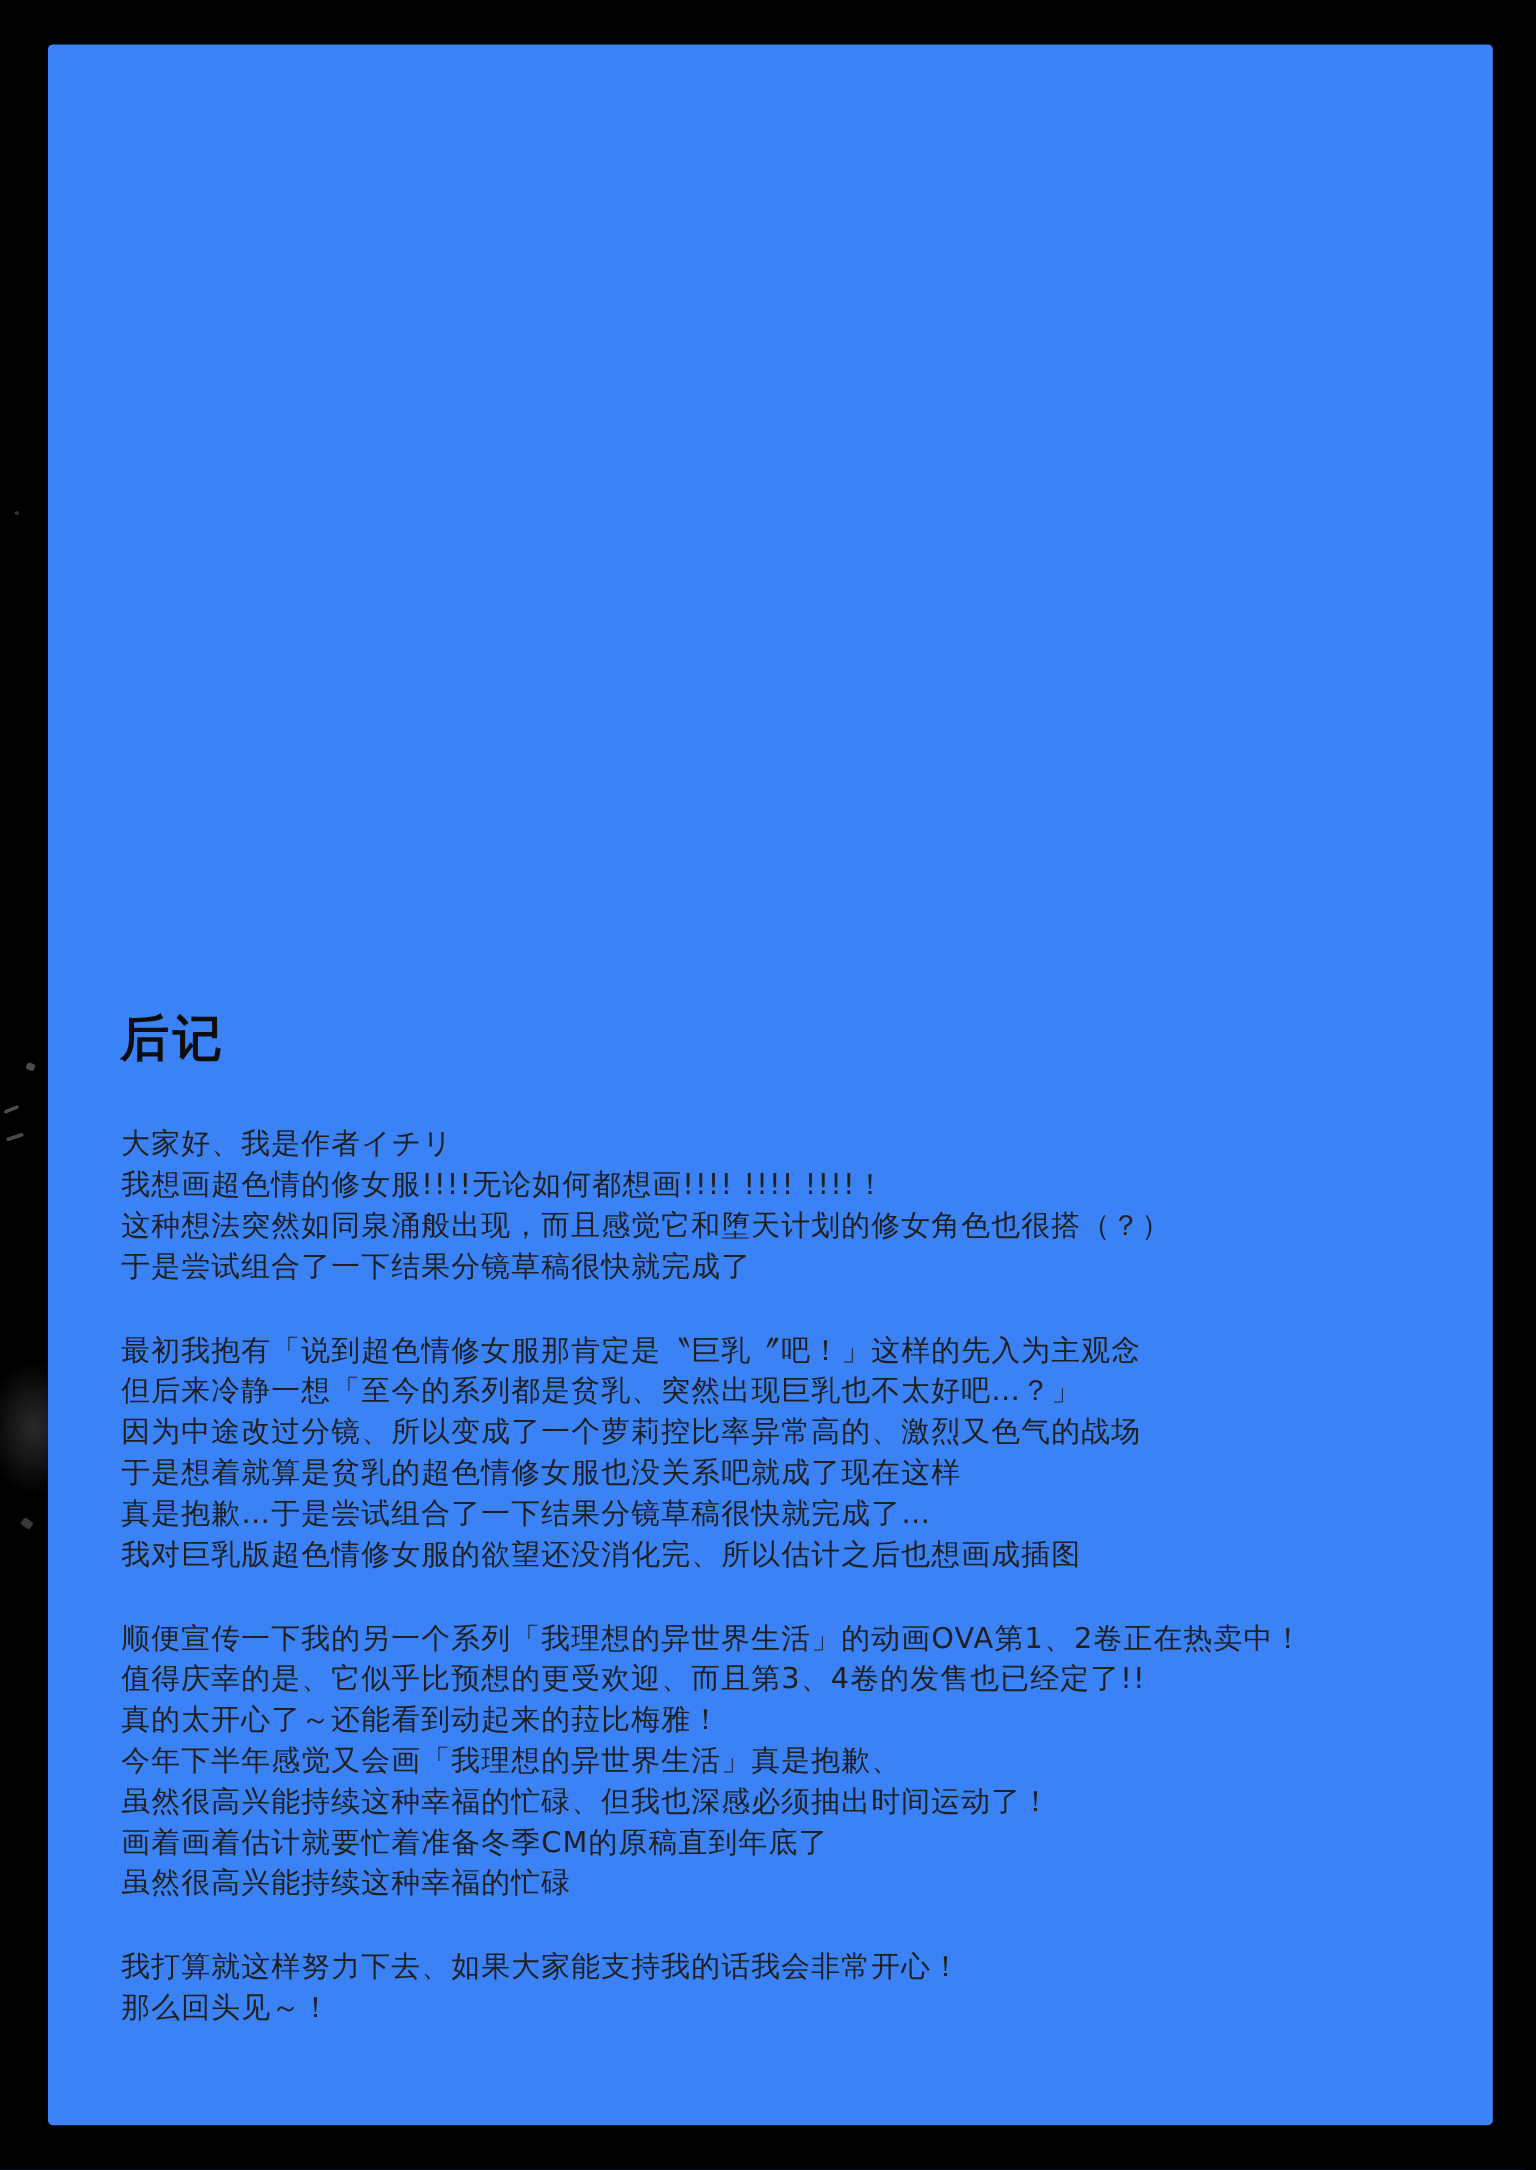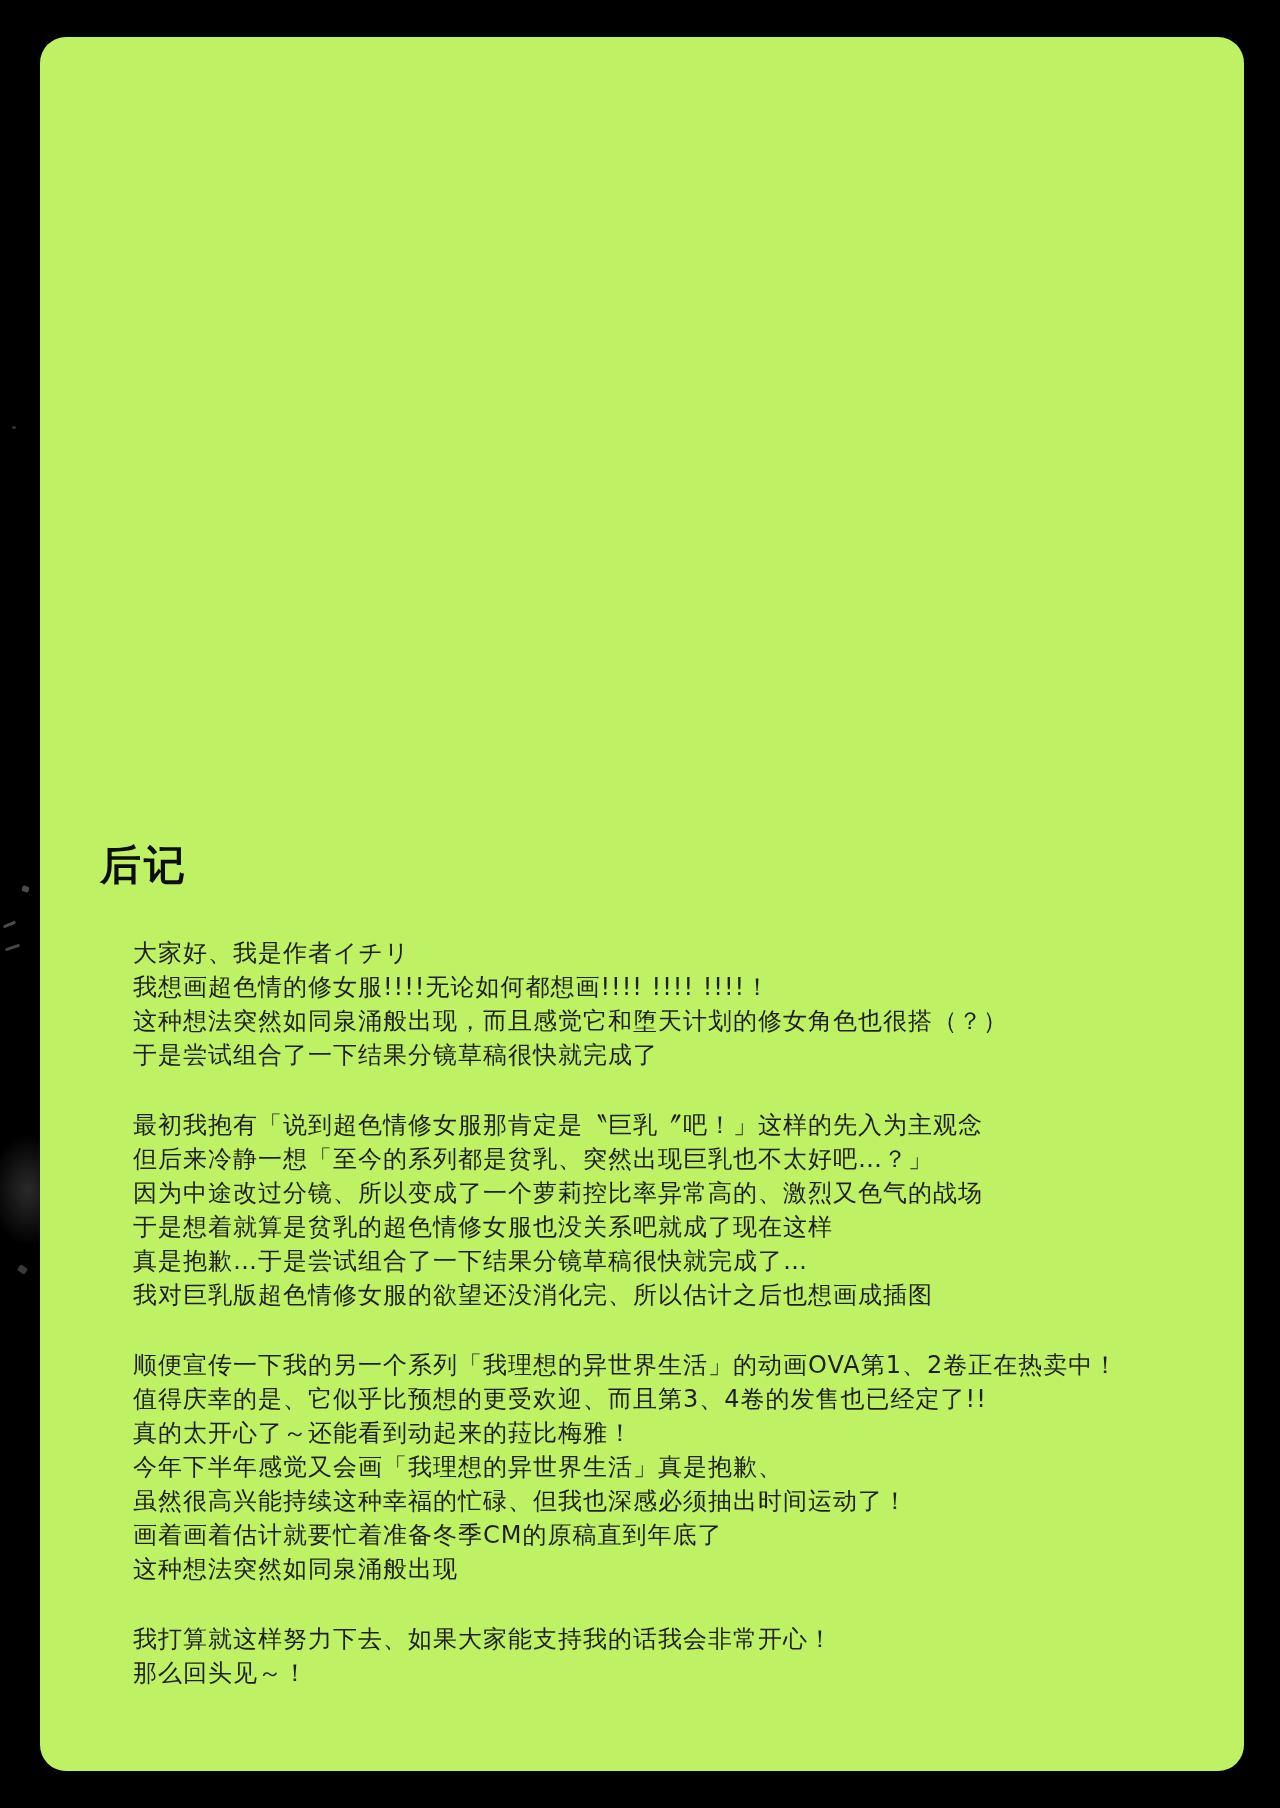--- a/index.html
+++ b/index.html
@@ -14,22 +14,22 @@
     background: #000000;
     overflow: hidden;
     font-family: "DejaVu Sans", sans-serif;
   }
   .paper {
     position: absolute;
     left: 40px;
     top: 37px;
     width: 1204px;
     height: 1734px;
-    background: #bef264;
-    border-radius: 26px;
+    background: #3b82f6;
+    border-radius: 4px;
   }
   .title {
     position: absolute;
     left: 60px;
     top: 808px;
     margin: 0;
     font-size: 41px;
     line-height: 1;
     font-weight: 900;
     letter-spacing: 3px;
@@ -41,21 +41,21 @@
     top: 899px;
     width: 1110px;
     font-size: 24px;
     line-height: 34px;
     font-weight: 400;
     letter-spacing: 1px;
     color: #1f1f1f;
   }
   .para { margin: 0 0 36px 0; }
   .para:last-child { margin-bottom: 0; }
-  .line { white-space: nowrap; margin-left: 32px; }
+  .line { white-space: nowrap; }
   
   .smudge {
     position: absolute;
     pointer-events: none;
   }
   .smudge-dot-1 { left: 12px; top: 426px; width: 4px; height: 3px; background: #5a5a5a; opacity: .6; border-radius: 50%; }
   .smudge-dot-2 { left: 22px; top: 886px; width: 7px; height: 6px; background: #8a8a8a; opacity: .55; border-radius: 2px; transform: rotate(20deg); }
   .smudge-scratch-1 { left: 3px; top: 923px; width: 13px; height: 3px; background: #9a9a9a; opacity: .5; border-radius: 2px; transform: rotate(-22deg); }
   .smudge-scratch-2 { left: 5px; top: 946px; width: 15px; height: 3px; background: #8f8f8f; opacity: .5; border-radius: 2px; transform: rotate(-18deg); }
   .smudge-glow { left: -14px; top: 1130px; width: 70px; height: 120px; background: radial-gradient(ellipse at 60% 50%, rgba(150,150,150,0.28), rgba(0,0,0,0) 65%); }
@@ -89,21 +89,21 @@
           <div class="line">真是抱歉…于是尝试组合了一下结果分镜草稿很快就完成了…</div>
           <div class="line">我对巨乳版超色情修女服的欲望还没消化完、所以估计之后也想画成插图</div>
         </div>
         <div class="para">
           <div class="line">顺便宣传一下我的另一个系列「我理想的异世界生活」的动画OVA第1、2卷正在热卖中！</div>
           <div class="line">值得庆幸的是、它似乎比预想的更受欢迎、而且第3、4卷的发售也已经定了!!</div>
           <div class="line">真的太开心了～还能看到动起来的菈比梅雅！</div>
           <div class="line">今年下半年感觉又会画「我理想的异世界生活」真是抱歉、</div>
           <div class="line">虽然很高兴能持续这种幸福的忙碌、但我也深感必须抽出时间运动了！</div>
           <div class="line">画着画着估计就要忙着准备冬季CM的原稿直到年底了</div>
-          <div class="line">这种想法突然如同泉涌般出现</div>
+          <div class="line">虽然很高兴能持续这种幸福的忙碌</div>
         </div>
         <div class="para">
           <div class="line">我打算就这样努力下去、如果大家能支持我的话我会非常开心！</div>
           <div class="line">那么回头见～！</div>
         </div>
       </div>
   </div>
 </div>
 
 </body></html>

